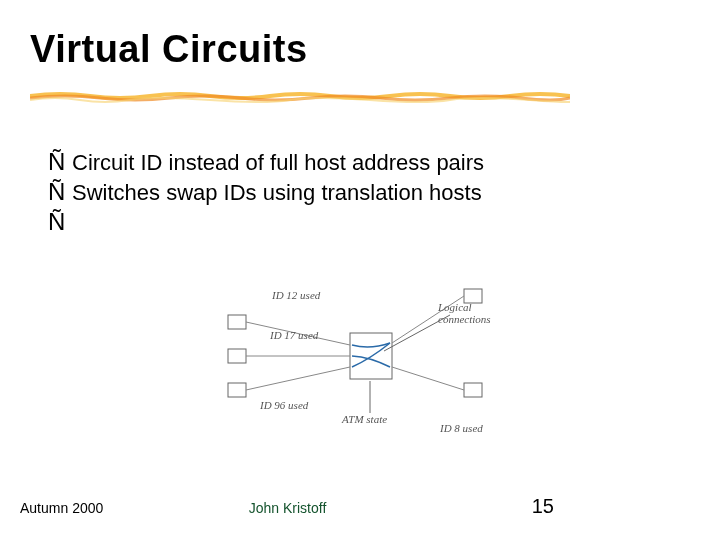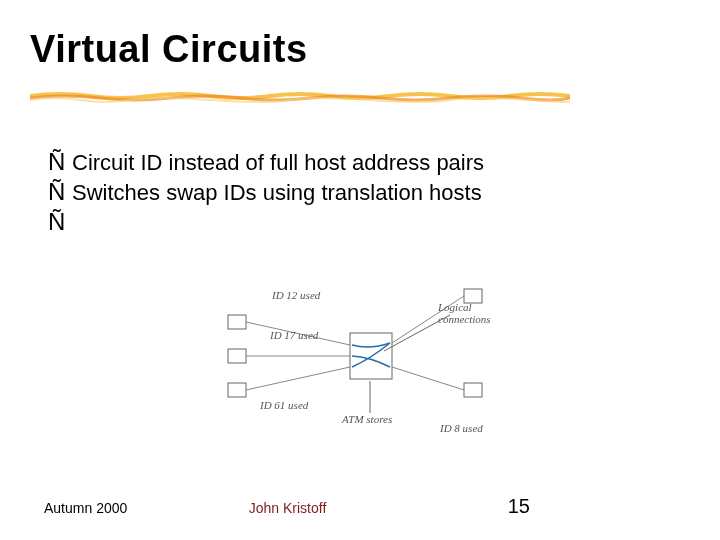--- a/index.html
+++ b/index.html
@@ -7,23 +7,23 @@
   .slide { position: relative; width: 720px; height: 540px; }
   .title-wrap { position: absolute; left: 30px; top: 28px; }
   .title { font-family: Arial, Helvetica, sans-serif; font-weight: 900; font-size: 38px; letter-spacing: 0.5px; color: #000; }
   .underline { position: absolute; left: 30px; top: 88px; width: 540px; height: 18px; }
   .bullets { position: absolute; left: 48px; top: 148px; }
   .bullet-row { display: flex; align-items: baseline; margin-bottom: 2px; }
   .bullet-mark { font-family: Verdana, sans-serif; font-size: 24px; color: #000; width: 24px; }
   .bullet-text { font-family: Liberation Sans, sans-serif; font-size: 22px; color: #000; }
   .diagram-area { position: absolute; left: 220px; top: 285px; width: 310px; height: 150px; }
   .diag-label { position: absolute; font-family: Georgia, 'Times New Roman', serif; font-style: italic; font-size: 11px; color: #555; line-height: 1.1; }
-  .footer { position: absolute; bottom: 22px; left: 0; width: 574px; display: flex; justify-content: space-between; align-items: baseline; padding: 0 44px; }
+  .footer { position: absolute; bottom: 22px; left: 0; width: 574px; display: flex; justify-content: space-between; align-items: baseline; padding: 0 20px; }
   .foot-left { font-family: Arial, sans-serif; font-size: 14px; color: #000; }
-  .foot-center { font-family: Verdana, sans-serif; font-size: 14px; color: #7f1d1d; margin-left: -60px; }
+  .foot-center { font-family: Verdana, sans-serif; font-size: 14px; color: #14532d; margin-left: -60px; }
   .foot-right { font-family: Verdana, sans-serif; font-size: 20px; color: #000; }
 </style>
 </head>
 <body>
 
 <div class="slide">
 
   <div class="title-wrap">
     <div class="title">Virtual Circuits</div>
   </div>
@@ -70,23 +70,23 @@
       <path d="M132 60 Q 150 65 170 58" stroke="#2a6aa8" stroke-width="1.5" fill="none"></path>
       <path d="M132 71 Q 150 72 170 82" stroke="#2a6aa8" stroke-width="1.5" fill="none"></path>
       <path d="M132 82 Q 150 74 170 58" stroke="#2a6aa8" stroke-width="1.5" fill="none"></path>
 
       <line x1="150" y1="128" x2="150" y2="96" stroke="#666" stroke-width="1"></line>
 
       <line x1="230" y1="30" x2="164" y2="66" stroke="#666" stroke-width="1"></line>
     </svg>
     <div class="diag-label" style="left:52px; top:4px;">ID 12 used</div>
     <div class="diag-label" style="left:24px; top:44px;margin-left:26px;">ID 17 used</div>
-    <div class="diag-label" style="left:40px; top:114px;">ID 61 used</div>
+    <div class="diag-label" style="left:40px; top:114px;">ID 96 used</div>
     <div class="diag-label" style="left:220px; top:114px;margin-top:23px;">ID 8 used</div>
-    <div class="diag-label" style="left:122px; top:128px;">ATM stores</div>
+    <div class="diag-label" style="left:122px; top:128px;">ATM state</div>
     <div class="diag-label" style="left:218px; top:16px; width:70px;">Logical connections</div>
   </div>
 
   <div class="footer">
     <span class="foot-left">Autumn 2000</span>
     <span class="foot-center">John Kristoff</span>
     <span class="foot-right">15</span>
   </div>
 
 </div>

